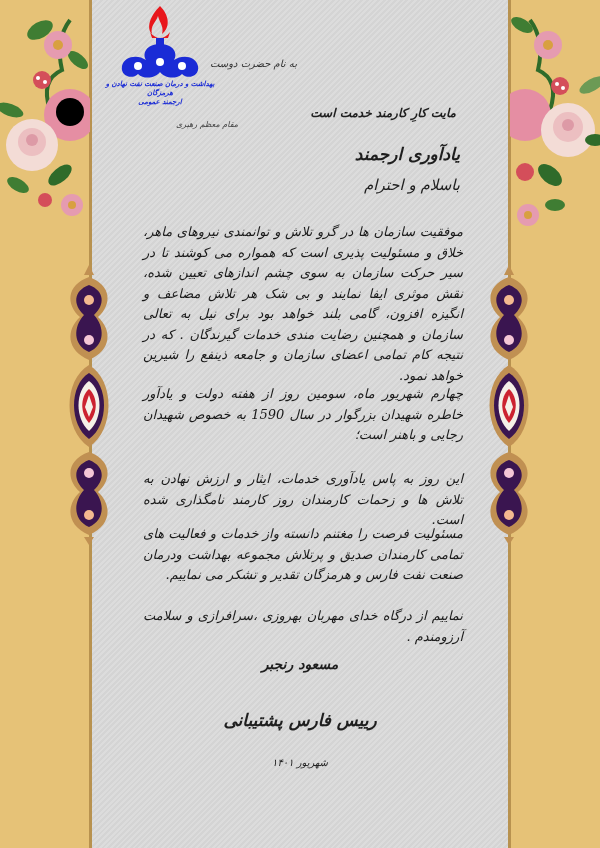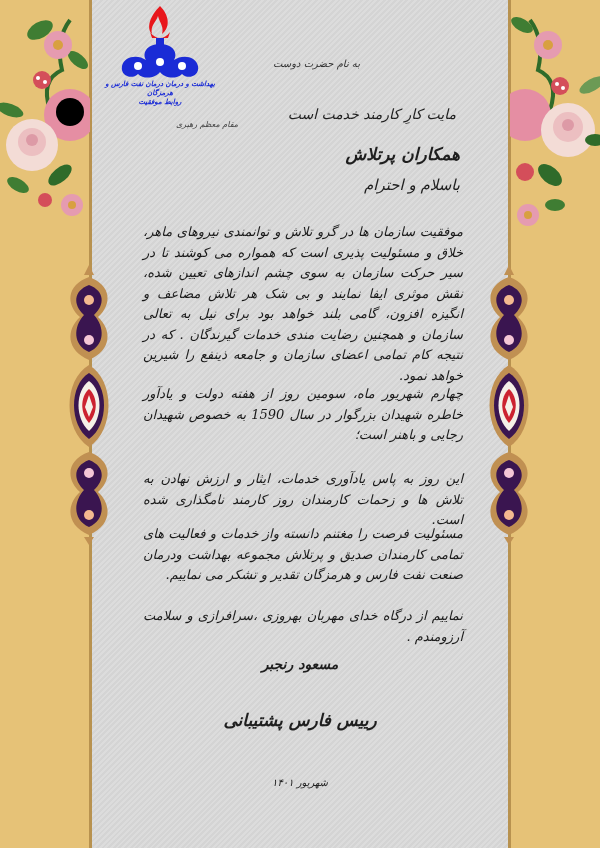--- a/index.html
+++ b/index.html
@@ -6,35 +6,35 @@
     body { width: 600px; height: 848px; position: relative; overflow: hidden; background: #e6c277; font-family: "DejaVu Serif", serif; }
     .side { position: absolute; top: 0; width: 90px; height: 848px; background: #e6c277; }
     .side.left { left: 0; }
     .side.right { right: 0; }
     .goldline { position: absolute; top: 0; width: 3px; height: 848px; background: #b8924f; }
     .goldline.left { left: 89px; }
     .goldline.right { left: 508px; }
     .paper { position: absolute; left: 92px; top: 0; width: 416px; height: 848px;
       background: repeating-linear-gradient(135deg, #dcdcdc 0px, #dcdcdc 2px, #d4d4d4 2px, #d4d4d4 4px); }
     .txt { position: absolute; direction: rtl; color: #1e1e1e; font-family: "DejaVu Serif", serif; font-style: italic; white-space: nowrap; }
-    .bismillah { left: 210px; top: 58px; width: 150px; text-align: right; font-size: 10px; color: #333; }
-    .quote { left: 160px; top: 106px; width: 296px; font-size: 14px; font-weight: normal; text-align: right; }
+    .bismillah { left: 210px; top: 58px; width: 150px; text-align: left; font-size: 10px; color: #333; }
+    .quote { left: 160px; top: 106px; width: 296px; font-size: 12px; font-weight: bold; text-align: right; }
     .quote-src { left: 176px; top: 120px; font-size: 8px; color: #444; }
     .salutation { left: 300px; top: 144px; width: 160px; text-align: right; font-size: 17px; font-weight: bold; }
     .greeting { left: 350px; top: 176px; width: 110px; text-align: right; font-size: 15px; }
     .para { position: absolute; left: 143px; width: 320px; direction: rtl; text-align: justify; text-align-last: right;
       font-family: "DejaVu Serif", serif; font-style: italic; font-size: 13px; line-height: 20.5px; color: #1a1a1a; }
     .p1 { top: 209px; }
     .p2 { top: 371px; }
     .p3 { top: 456px; }
     .p4 { top: 511px; }
     .p5 { top: 593px; }
     .signer { left: 240px; top: 656px; width: 120px; text-align: center; font-size: 14px; font-weight: bold; }
     .signer-title { left: 220px; top: 710px; width: 160px; text-align: center; font-size: 17px; font-weight: bold; }
-    .date { left: 240px; top: 777px; width: 120px; text-align: center; font-size: 10px; color: #222; }
+    .date { left: 240px; top: 757px; width: 120px; text-align: center; font-size: 10px; color: #222; }
     .logo { position: absolute; left: 110px; top: 2px; width: 100px; height: 96px; }
     .logo-cap { position: absolute; left: 104px; top: 80px; width: 112px; text-align: center; direction: rtl; color: #1a2bd6; font-size: 7px; font-style: italic; font-weight: bold; line-height: 9px; font-family: "DejaVu Sans", sans-serif; }
     .flowers { position: absolute; top: 0; width: 90px; height: 235px; }
     .flowers.left { left: 0; }
     .flowers.right { left: 510px; }
     .ornament { position: absolute; width: 58px; }
     .ornament.left { left: 60px; top: 255px; }
     .ornament.right { left: 480px; top: 255px; }
   </style>
 </head>
@@ -132,28 +132,28 @@
 <svg class="logo" viewBox="0 0 100 96">
   <path d="M50 4 C40 14 36 26 42 32 C40 24 46 20 48 14 C50 22 54 24 52 32 C60 26 60 14 50 4 Z" fill="#e8161b"></path>
   <path d="M40 30 C46 38 54 38 60 30 L58 36 L42 36 Z" fill="#e8161b"></path>
   <rect x="46" y="36" width="8" height="8" fill="#1a2bd6"></rect>
   <path d="M50 42 C36 42 32 52 36 58 C28 52 14 54 12 64 C10 74 22 78 28 72 C34 78 46 76 50 70 C54 76 66 78 72 72 C78 78 90 74 88 64 C86 54 72 52 64 58 C68 52 64 42 50 42 Z" fill="#1a2bd6"></path>
   <circle cx="50" cy="60" r="4" fill="#ffffff"></circle>
   <circle cx="28" cy="64" r="4" fill="#ffffff"></circle>
   <circle cx="72" cy="64" r="4" fill="#ffffff"></circle>
 </svg>
 <div class="logo-cap">
-  <div>بهداشت و درمان درمان نفت فارس و هرمزگان</div>
-  <div>روابط موفقیت</div>
+  <div>بهداشت و درمان صنعت نفت نهادن و هرمزگان</div>
+  <div>ارجمند عمومی</div>
 </div>
 
 <div class="txt bismillah">به نام حضرت دوست</div>
 <div class="txt quote">مایت کارِ کارمند خدمت است</div>
 <div class="txt quote-src">مقام معظم رهبری</div>
-<div class="txt salutation">همکاران پرتلاش</div>
+<div class="txt salutation">یادآوری ارجمند</div>
 <div class="txt greeting">باسلام و احترام</div>
 
 <p class="para p1">موفقیت سازمان ها در گرو تلاش و توانمندی نیروهای ماهر، خلاق و مسئولیت پذیری است که همواره می کوشند تا در سیر حرکت سازمان به سوی چشم اندازهای تعیین شده، نقش موثری ایفا نمایند و بی شک هر تلاش مضاعف و انگیزه افزون، گامی بلند خواهد بود برای نیل به تعالی سازمان و همچنین رضایت مندی خدمات گیرندگان . که در نتیجه کام تمامی اعضای سازمان و جامعه ذینفع را شیرین خواهد نمود.</p>
 <p class="para p2">چهارم شهریور ماه، سومین روز از هفته دولت و یادآور خاطره شهیدان بزرگوار در سال 1590 به خصوص شهیدان رجایی و باهنر است؛</p>
 <p class="para p3">این روز به پاس یادآوری خدمات، ایثار و ارزش نهادن به تلاش ها و زحمات کارمندان روز کارمند نامگذاری شده است.</p>
 <p class="para p4">مسئولیت فرصت را مغتنم دانسته واز خدمات و فعالیت های تمامی کارمندان صدیق و پرتلاش مجموعه بهداشت ودرمان صنعت نفت فارس و هرمزگان تقدیر و تشکر می نماییم.</p>
 <p class="para p5">نماییم از درگاه خدای مهربان بهروزی ،سرافرازی و سلامت آرزومندم .</p>
 
 <div class="txt signer">مسعود رنجبر</div>
 <div class="txt signer-title">رییس فارس پشتیبانی</div>

